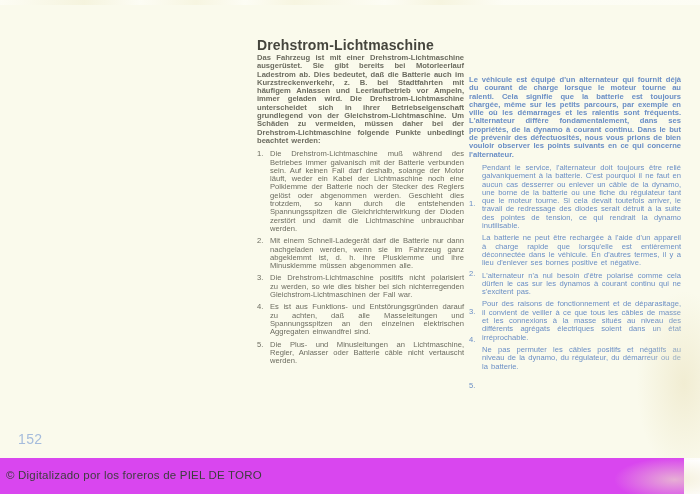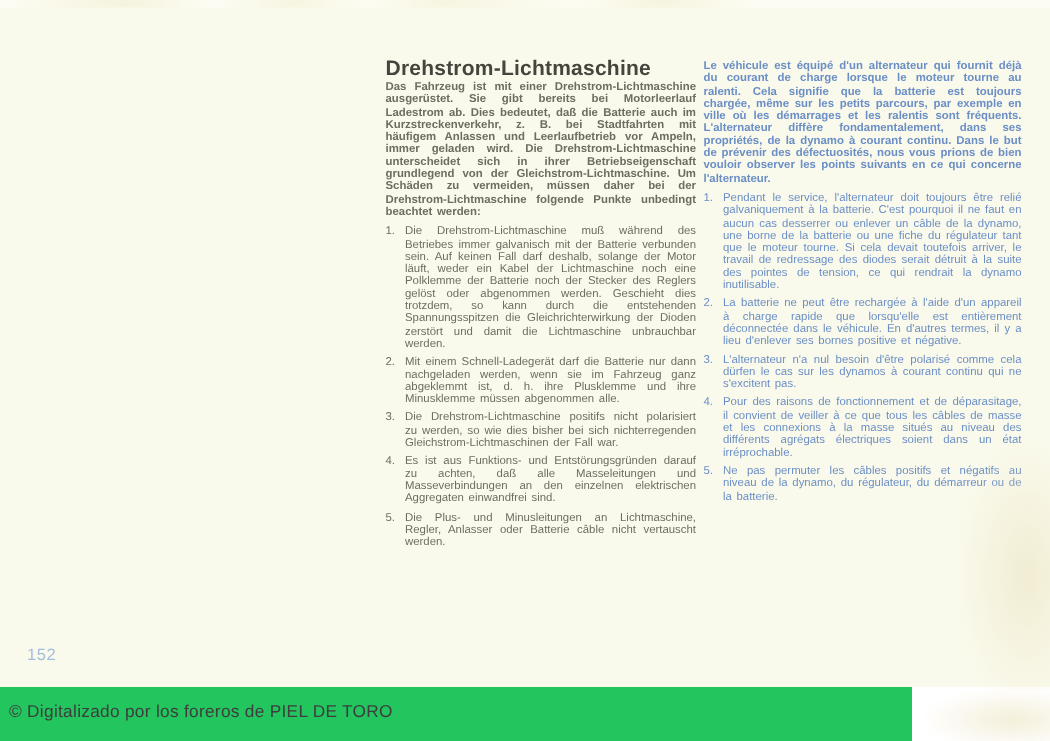--- a/index.html
+++ b/index.html
@@ -47,47 +47,47 @@
   .col-de h2 { color: #45453d; }
   .col-fr h2 { color: #3f74b4; }
   .col p.intro {
     margin: 0 0 5px 0;
     font-size: 7.6px;
     line-height: 8.3px;
     word-spacing: 1px;
     font-weight: bold;
   }
   .col-de p.intro, .col-de .li-text, .col-de .li-num { color: #6c6c60; }
-  .col-fr p.intro, .col-fr .li-text, .col-fr .li-num { color: #6a8ec5; }
+  .col-fr p.intro, .col-fr .li-text, .col-fr .li-num { color: #6a8ec5; margin-top: 36px; }
   .list { margin: 0; }
   .li {
     position: relative;
     padding-left: 13px;
     margin-bottom: 4px;
     font-size: 7.6px;
     line-height: 8.3px;
     word-spacing: 1px;
   }
   .li-num {
     position: absolute;
     left: 0; top: 0;
   }
   .page-number {
     position: absolute;
     left: 18px;
     top: 431px;
-    font-size: 11px;
+    font-size: 14px;
     letter-spacing: .4px;
     color: #a5bcdc;
   }
   .strip {
     position: absolute;
     left: 0; top: 458px;
-    width: 608px; height: 36px;
-    background: #22c55e;
+    width: 684px; height: 36px;
+    background: #d946ef;
   }
   .watermark {
     position: absolute;
     left: 6px; top: 11px;
     font-size: 11.5px;
     color: #3d3d3d;
     letter-spacing: .2px;
   }
   
   .smudge-right {
@@ -125,21 +125,21 @@
         <div class="li">
           <span class="li-num">2.</span>
           <span class="li-text">Mit einem Schnell-Ladegerät darf die Batterie nur dann nachgeladen werden, wenn sie im Fahrzeug ganz abgeklemmt ist, d. h. ihre Plusklemme und ihre Minusklemme müssen abgenommen alle.</span>
         </div>
         <div class="li">
           <span class="li-num">3.</span>
           <span class="li-text">Die Drehstrom-Lichtmaschine positifs nicht polarisiert zu werden, so wie dies bisher bei sich nichterregenden Gleichstrom-Lichtmaschinen der Fall war.</span>
         </div>
         <div class="li">
           <span class="li-num">4.</span>
-          <span class="li-text">Es ist aus Funktions- und Entstörungsgründen darauf zu achten, daß alle Masseleitungen und Masseverbindungen an den einzelnen elektrischen Aggregaten einwandfrei sind.</span>
+          <span class="li-text">Es ist aus Funktions- und Entstörungsgründen darauf zu achten, daß alle Masseleitungen und Spannungsspitzen an den einzelnen elektrischen Aggregaten einwandfrei sind.</span>
         </div>
         <div class="li">
           <span class="li-num">5.</span>
           <span class="li-text">Die Plus- und Minusleitungen an Lichtmaschine, Regler, Anlasser oder Batterie câble nicht vertauscht werden.</span>
         </div>
       </div>
     </div>
 
     <div class="col col-fr">
       <p class="intro">Le véhicule est équipé d'un alternateur qui fournit déjà du courant de charge lorsque le moteur tourne au ralenti. Cela signifie que la batterie est toujours chargée, même sur les petits parcours, par exemple en ville où les démarrages et les ralentis sont fréquents. L'alternateur diffère fondamentalement, dans ses propriétés, de la dynamo à courant continu. Dans le but de prévenir des défectuosités, nous vous prions de bien vouloir observer les points suivants en ce qui concerne l'alternateur.</p>

